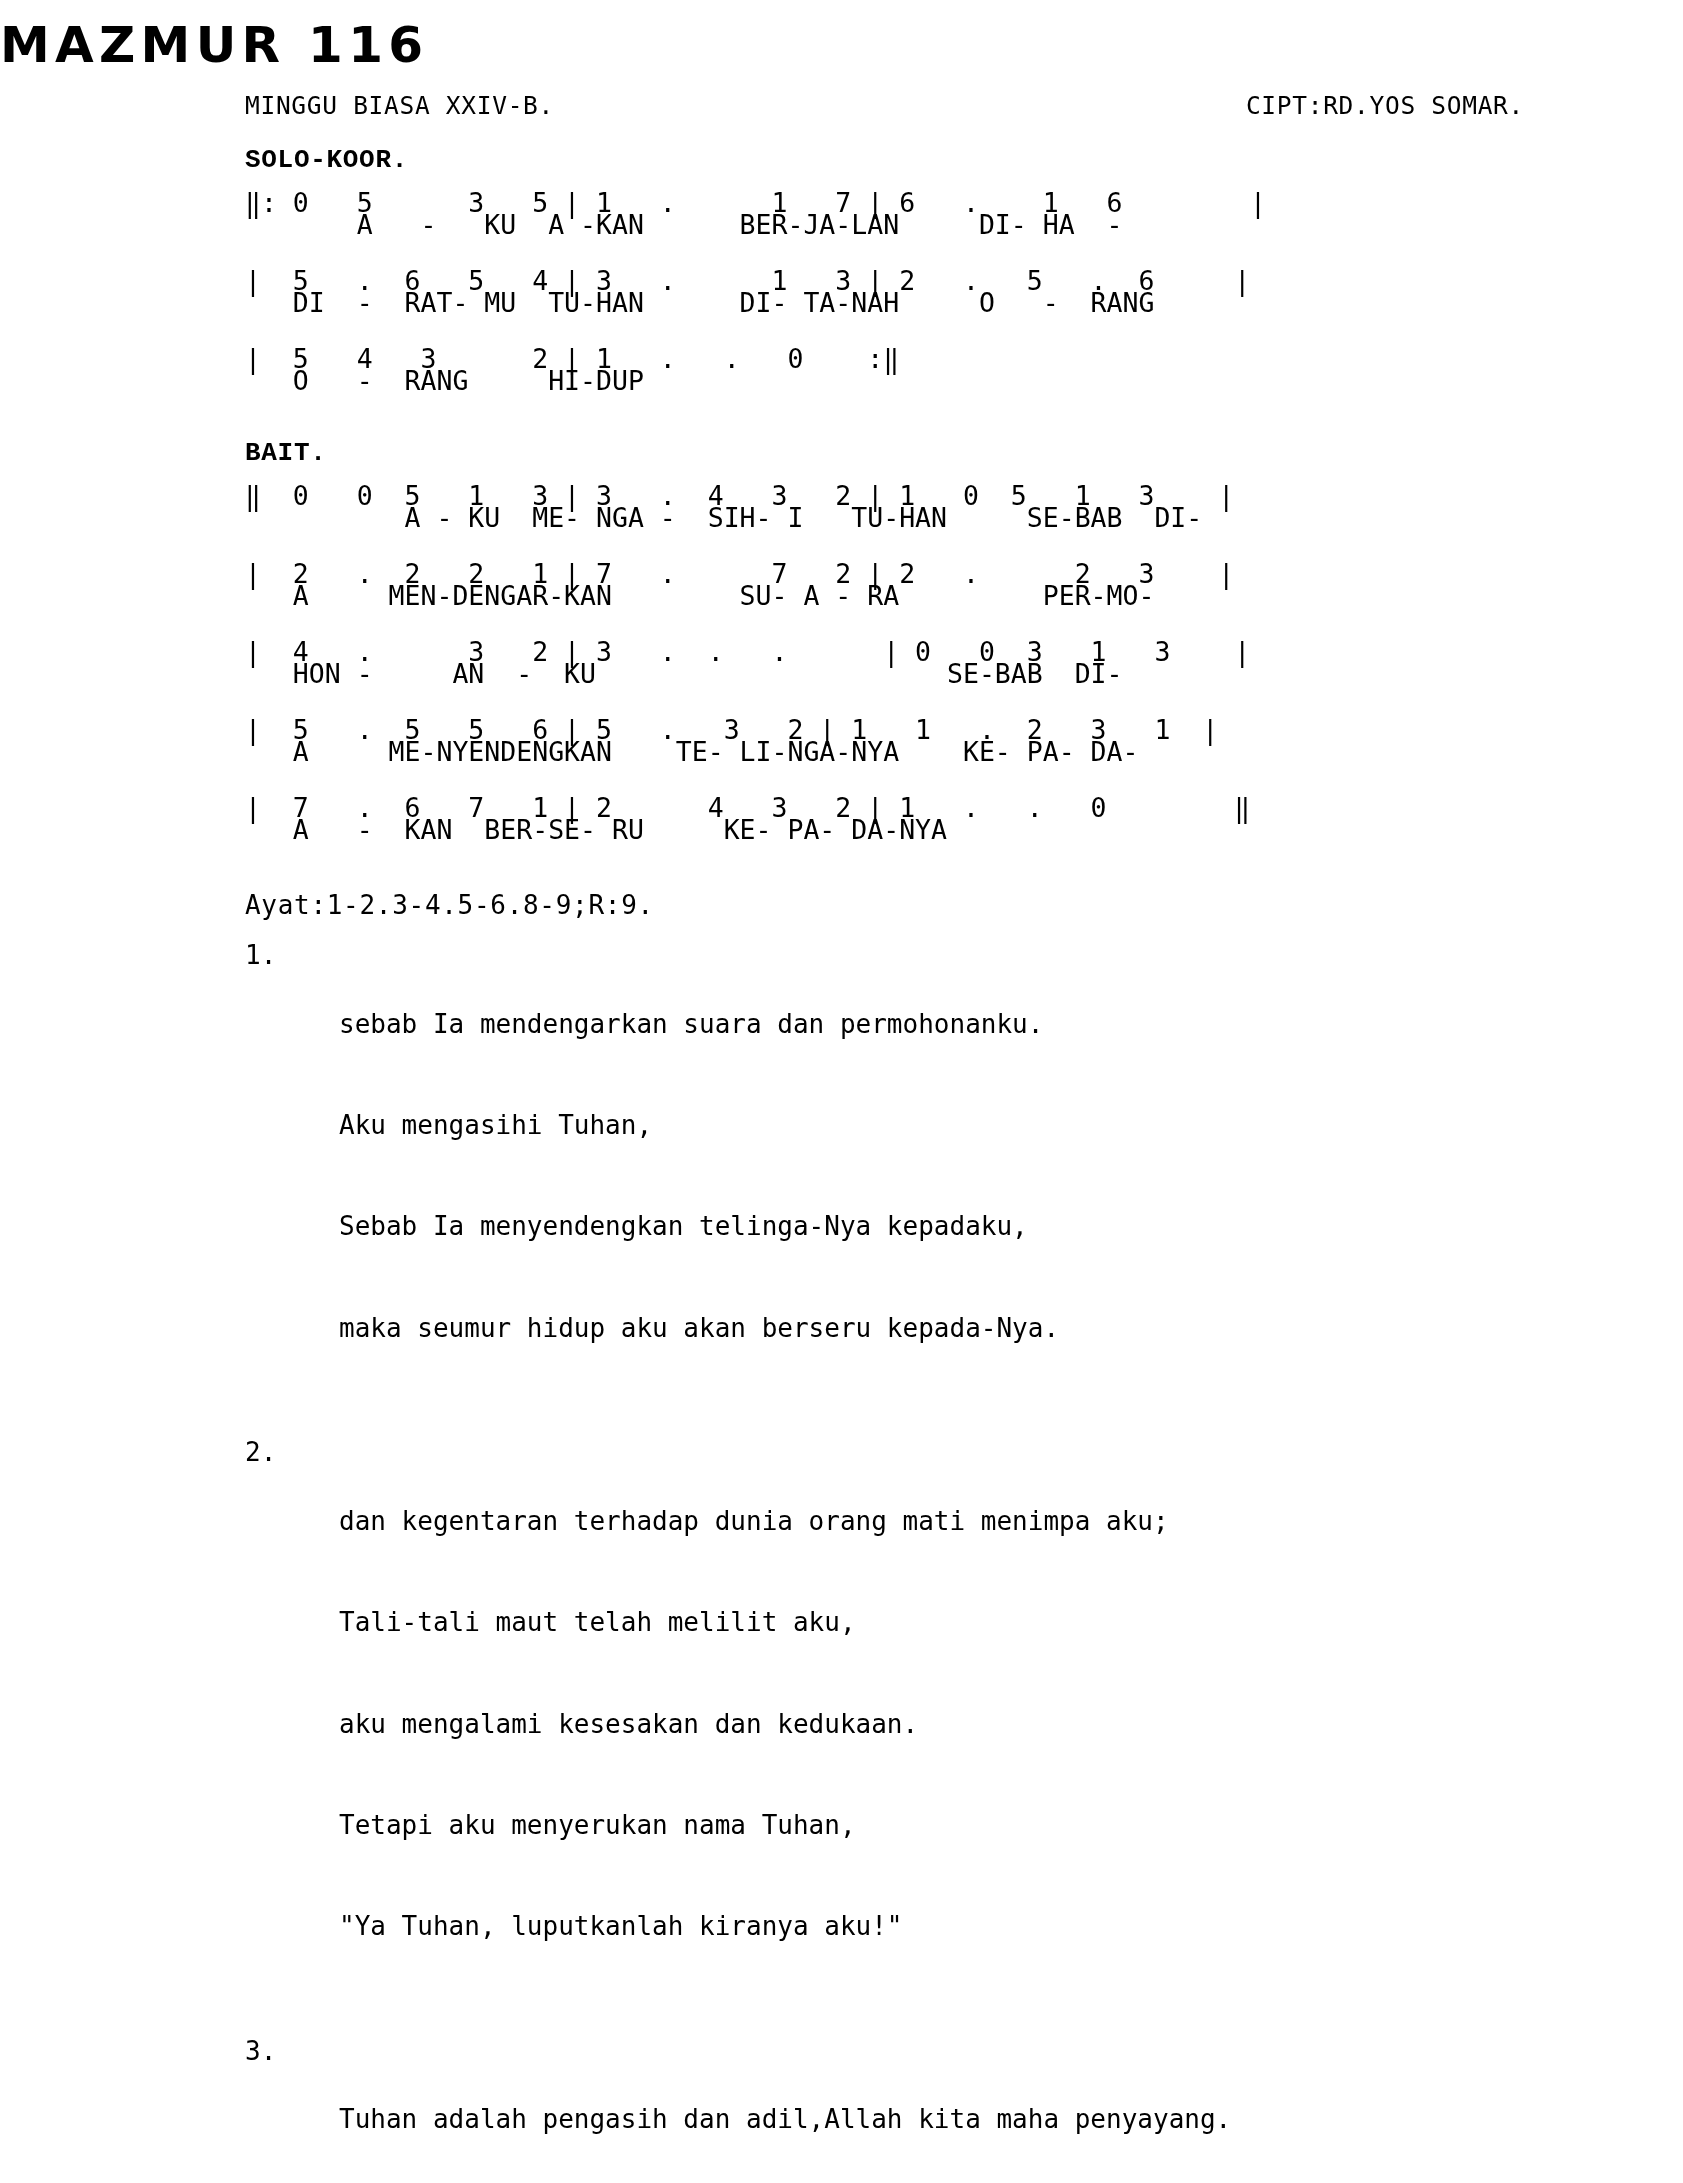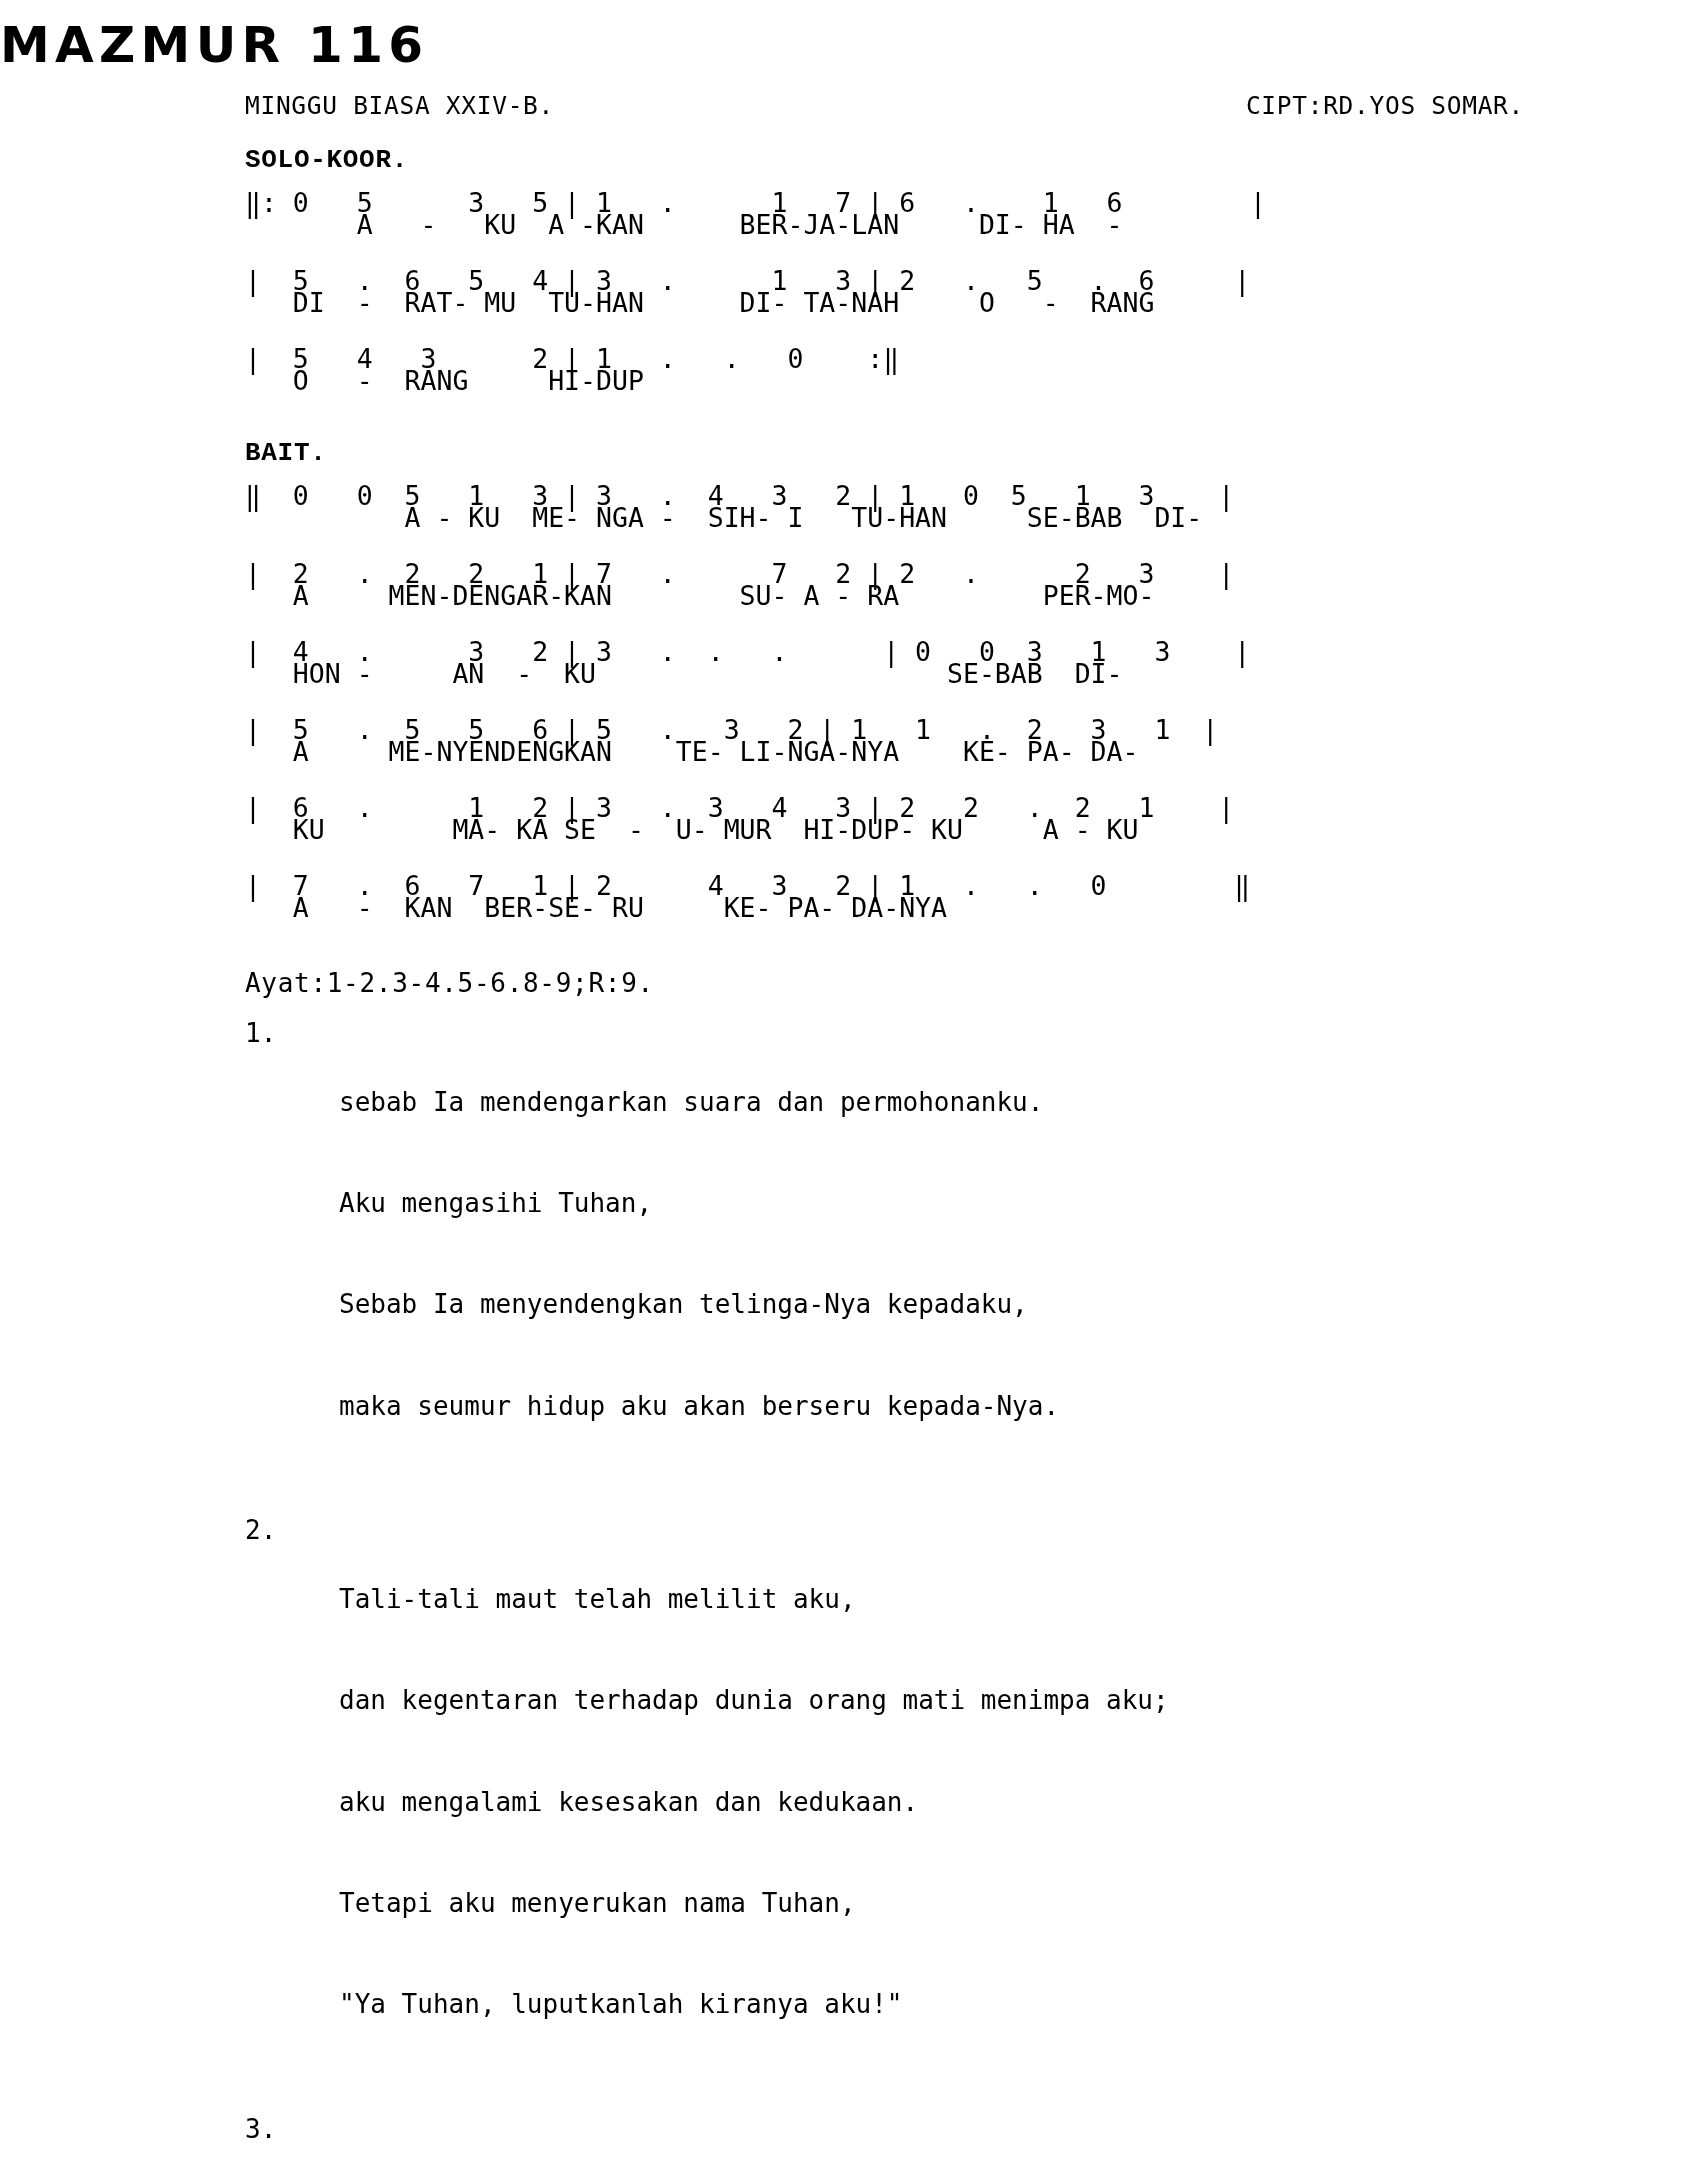--- a/index.html
+++ b/index.html
@@ -139,24 +139,20 @@
   </div>
   <div class="staff">
     <div class="notes">|  4   .      3   2 | 3   .  .   .      | 0   0  3   1   3    |</div>
     <div class="lyrics">   HON -     AN  -  KU                      SE-BAB  DI-</div>
   </div>
   <div class="staff">
     <div class="notes">|  5   .  5   5   6 | 5   .   3   2 | 1   1   .  2   3   1  |</div>
     <div class="lyrics">   A     ME-NYENDENGKAN    TE- LI-NGA-NYA    KE- PA- DA-</div>
   </div>
   <div class="staff">
-    <div class="notes">|  6   .      1   2 | 3   .  3   4   3 | 2   2   .  2   1    |</div>
-    <div class="lyrics">   KU        MA- KA SE  -  U- MUR  HI-DUP- KU     A - KU</div>
-  </div>
-  <div class="staff">
     <div class="notes">|  7   .  6   7   1 | 2      4   3   2 | 1   .   .   0        ‖</div>
     <div class="lyrics">   A   -  KAN  BER-SE- RU     KE- PA- DA-NYA</div>
   </div>
 
   <div class="ayat">Ayat:1-2.3-4.5-6.8-9;R:9.</div>
 
   <div class="verses">
 
     <div class="verse">
       <div class="verse-num">1.</div>
@@ -164,22 +160,22 @@
         <div>sebab Ia mendengarkan suara dan permohonanku.</div>
         <div>Aku mengasihi Tuhan,</div>
         <div>Sebab Ia menyendengkan telinga-Nya kepadaku,</div>
         <div>maka seumur hidup aku akan berseru kepada-Nya.</div>
       </div>
     </div>
 
     <div class="verse">
       <div class="verse-num">2.</div>
       <div class="verse-lines">
+        <div>dan kegentaran terhadap dunia orang mati menimpa aku;</div>
         <div>Tali-tali maut telah melilit aku,</div>
-        <div>dan kegentaran terhadap dunia orang mati menimpa aku;</div>
         <div>aku mengalami kesesakan dan kedukaan.</div>
         <div>Tetapi aku menyerukan nama Tuhan,</div>
         <div>"Ya Tuhan, luputkanlah kiranya aku!"</div>
       </div>
     </div>
 
     <div class="verse">
       <div class="verse-num">3.</div>
       <div class="verse-lines">
         <div>Tuhan adalah pengasih dan adil,Allah kita maha penyayang.</div>

